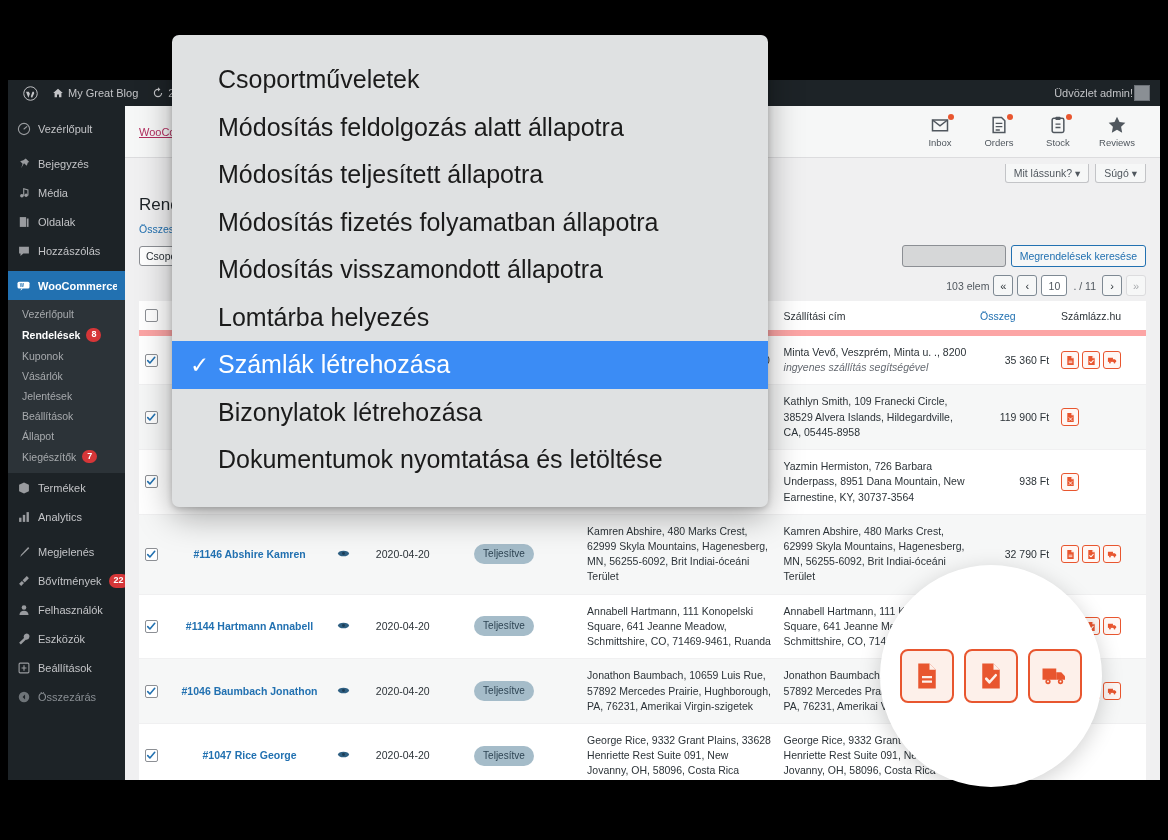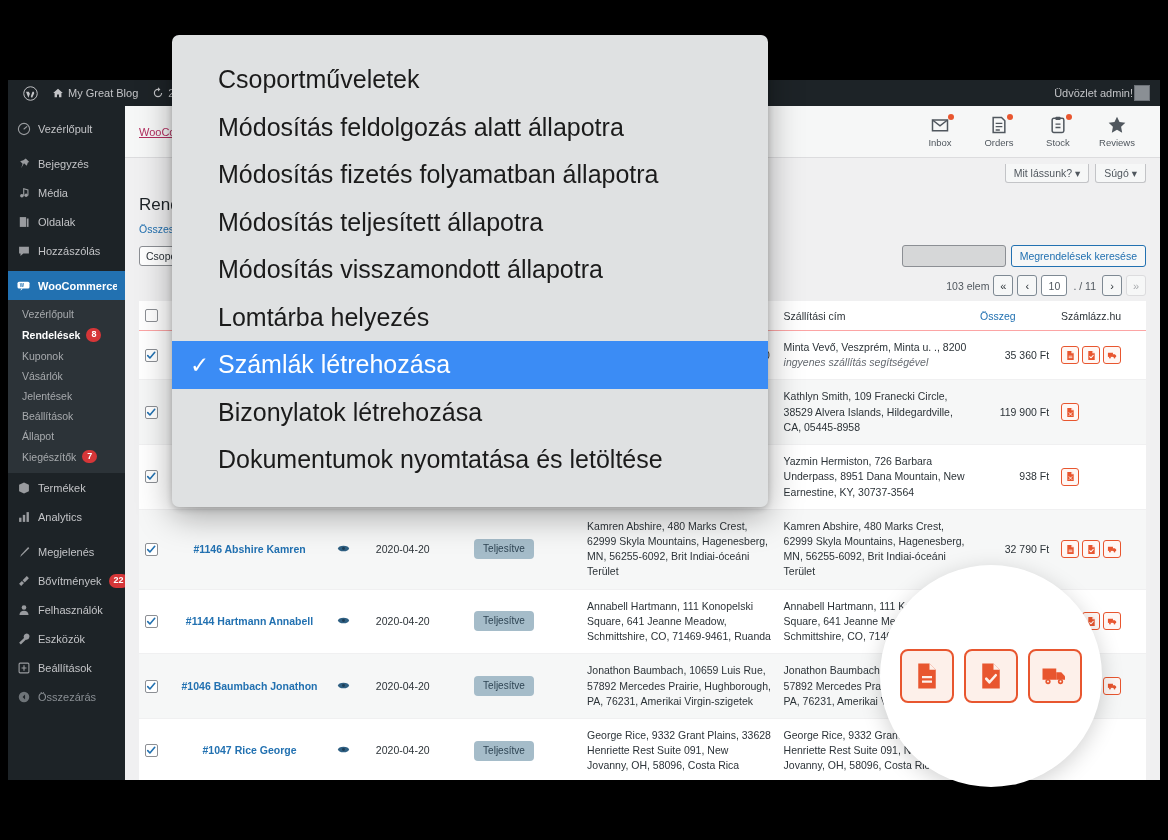--- a/index.html
+++ b/index.html
@@ -121,21 +121,21 @@
     align-items: center; justify-content: center; font-size: 11px; padding: 0 4px;
   }
   .pg-btn.dis { color: #a7aaad; border-color: #dcdcde; }
   .pg-cur { border: 1px solid #7e8993; background: #fff; border-radius: 3px; height: 21px; min-width: 26px; display:flex; align-items:center; justify-content:center; }
   .pg-total { padding: 0 2px; }
 
   
   .orders-table { width: 100%; border-collapse: collapse; background: #fff; font-size: 10.5px; table-layout: fixed; }
   .orders-table thead th {
     text-align: left; font-weight: normal; color: #2c3338;
-    padding: 8px 6px; border-bottom: 1px solid #fca5a5; background: #fff;
+    padding: 8px 6px; border-bottom: 6px solid #fca5a5; background: #fff;
     font-size: 10.5px;
   }
   .orders-table thead th.link { color: #2271b1; }
   .orders-table td { padding: 9px 6px; border-bottom: 1px solid #f0f0f1; vertical-align: middle; color: #2c3338; line-height: 1.45; }
   .orders-table tr.alt td { background: #f6f7f7; }
   .col-cb { width: 24px; }
   .col-order { width: 132px; text-align: center; }
   .col-eye { width: 32px; }
   .col-date { width: 80px; }
   .col-status { width: 92px; }
@@ -147,21 +147,21 @@
   .cellnum { text-align: right; white-space: nowrap; }
   .cb {
     width: 13px; height: 13px; border: 1px solid #8c8f94; border-radius: 2px;
     background: #fff; display: flex; align-items: center; justify-content: center;
   }
   .cb svg { display:block; }
   .status-pill {
     display: inline-block; border-radius: 4px; padding: 4px 9px;
     font-size: 10px; line-height: 1.2;
   }
-  .st-completed { background: #a5bcc9; color: #2e4453; }
+  .st-completed { background: #a5bcc9; color: #2e4453; border-radius: 10px; }
   .addr-sub { color: #646970; font-style: italic; }
   .ship-addr { color: #2271b1; }
   .inv-icons { display: flex; gap: 3px; }
   .inv-btn {
     width: 18px; height: 18px; border: 1px solid #e8562f; border-radius: 3px;
     background: #fff7f4; display: flex; align-items: center; justify-content: center;
   }
   .inv-btn svg { display: block; }
 
   
@@ -757,22 +757,22 @@
         </table>
       </div>
     </div>
   </div>
 </div>
 
 <div id="dropdown">
   <div id="dd-list">
       <div class="dd-item"><span>Csoportműveletek</span></div>
       <div class="dd-item"><span>Módosítás feldolgozás alatt állapotra</span></div>
+      <div class="dd-item"><span>Módosítás teljesített állapotra</span></div>
       <div class="dd-item"><span>Módosítás fizetés folyamatban állapotra</span></div>
-      <div class="dd-item"><span>Módosítás teljesített állapotra</span></div>
       <div class="dd-item"><span>Módosítás visszamondott állapotra</span></div>
       <div class="dd-item"><span>Lomtárba helyezés</span></div>
       <div class="dd-item sel"><span class="dd-check">✓</span><span>Számlák létrehozása</span></div>
       <div class="dd-item"><span>Bizonylatok létrehozása</span></div>
       <div class="dd-item"><span>Dokumentumok nyomtatása és letöltése</span></div>
     </div>
 </div>
 
 <div id="magnifier">
   <div class="mag-btn">

